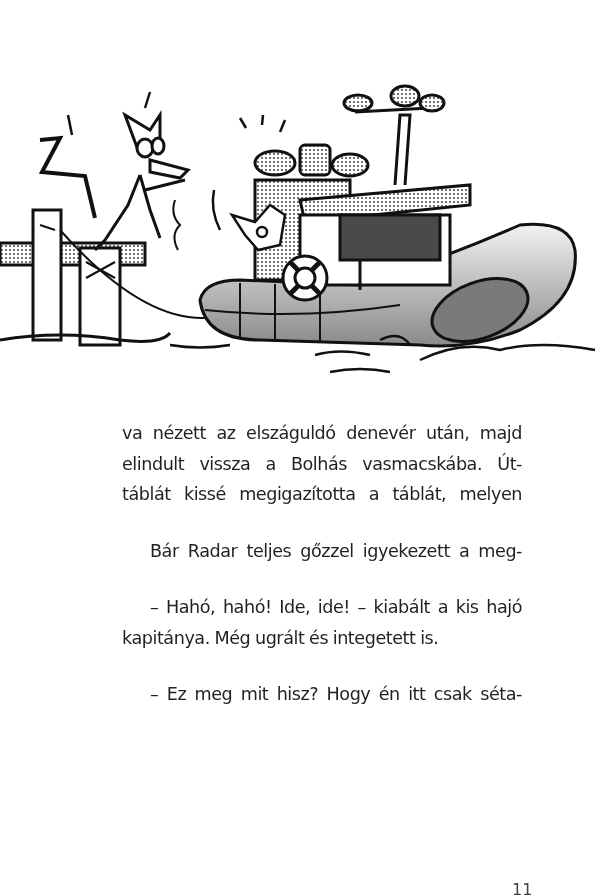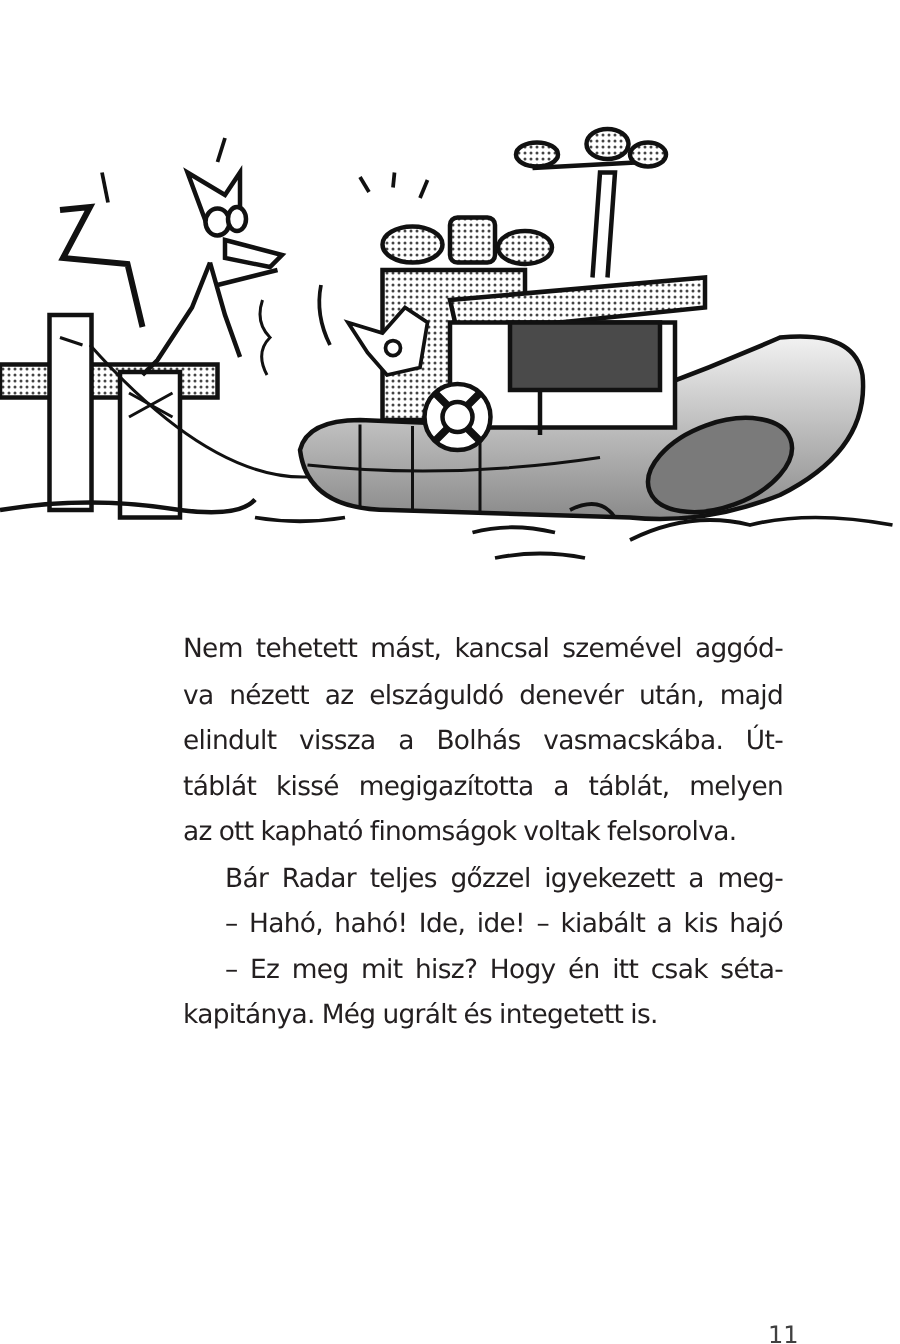--- a/index.html
+++ b/index.html
@@ -6,21 +6,21 @@
   body { width: 600px; height: 896px; position: relative; overflow: hidden; }
   .illustration { position: absolute; left: 0; top: 80px; width: 600px; height: 310px; }
   .text-block {
     position: absolute; left: 122px; top: 418px; width: 400px;
     font-family: "DejaVu Sans", sans-serif;
     font-size: 17.6px; line-height: 30.5px; color: #231f20;
     letter-spacing: -0.45px; word-spacing: -0.5px;
   }
   .line { display: block; white-space: nowrap; text-align: justify; text-align-last: justify; height: 30.5px; }
   .line.last { text-align-last: left; }
-  .line.indent { padding-left: 28px; }
+  .line.indent { padding-left: 28px; margin-top: 26px; }
   .page-number {
     position: absolute; left: 512px; top: 880px;
     font-family: "DejaVu Sans", sans-serif; font-size: 16px; color: #404040;
   }
 </style>
 </head>
 <body>
 
 <div class="illustration">
   <svg width="600" height="310" viewBox="0 80 600 310" xmlns="http://www.w3.org/2000/svg">
@@ -112,24 +112,22 @@
       <path d="M170 345 Q 200 350 230 345"></path>
       <path d="M315 355 Q 340 348 370 355"></path>
       <path d="M330 372 Q 360 366 390 372"></path>
       <path d="M420 360 Q 460 340 500 350 Q 540 340 595 350"></path>
       <path d="M380 340 Q 400 330 410 345"></path>
     </g>
   </svg>
 </div>
 
 <div class="text-block">
-  <span class="line">Nem tehetett mást, kancsal szemével aggód-</span>
   <span class="line">va nézett az elszáguldó denevér után, majd</span>
   <span class="line">elindult vissza a Bolhás vasmacskába. Út-</span>
   <span class="line">táblát kissé megigazította a táblát, melyen</span>
-  <span class="line last">az ott kapható finomságok voltak felsorolva.</span>
   <span class="line indent">Bár Radar teljes gőzzel igyekezett a meg-</span>
   <span class="line indent">– Hahó, hahó! Ide, ide! – kiabált a kis hajó</span>
+  <span class="line last">kapitánya. Még ugrált és integetett is.</span>
   <span class="line indent">– Ez meg mit hisz? Hogy én itt csak séta-</span>
-  <span class="line last">kapitánya. Még ugrált és integetett is.</span>
 </div>
 
 <div class="page-number">11</div>
 
 </body></html>

